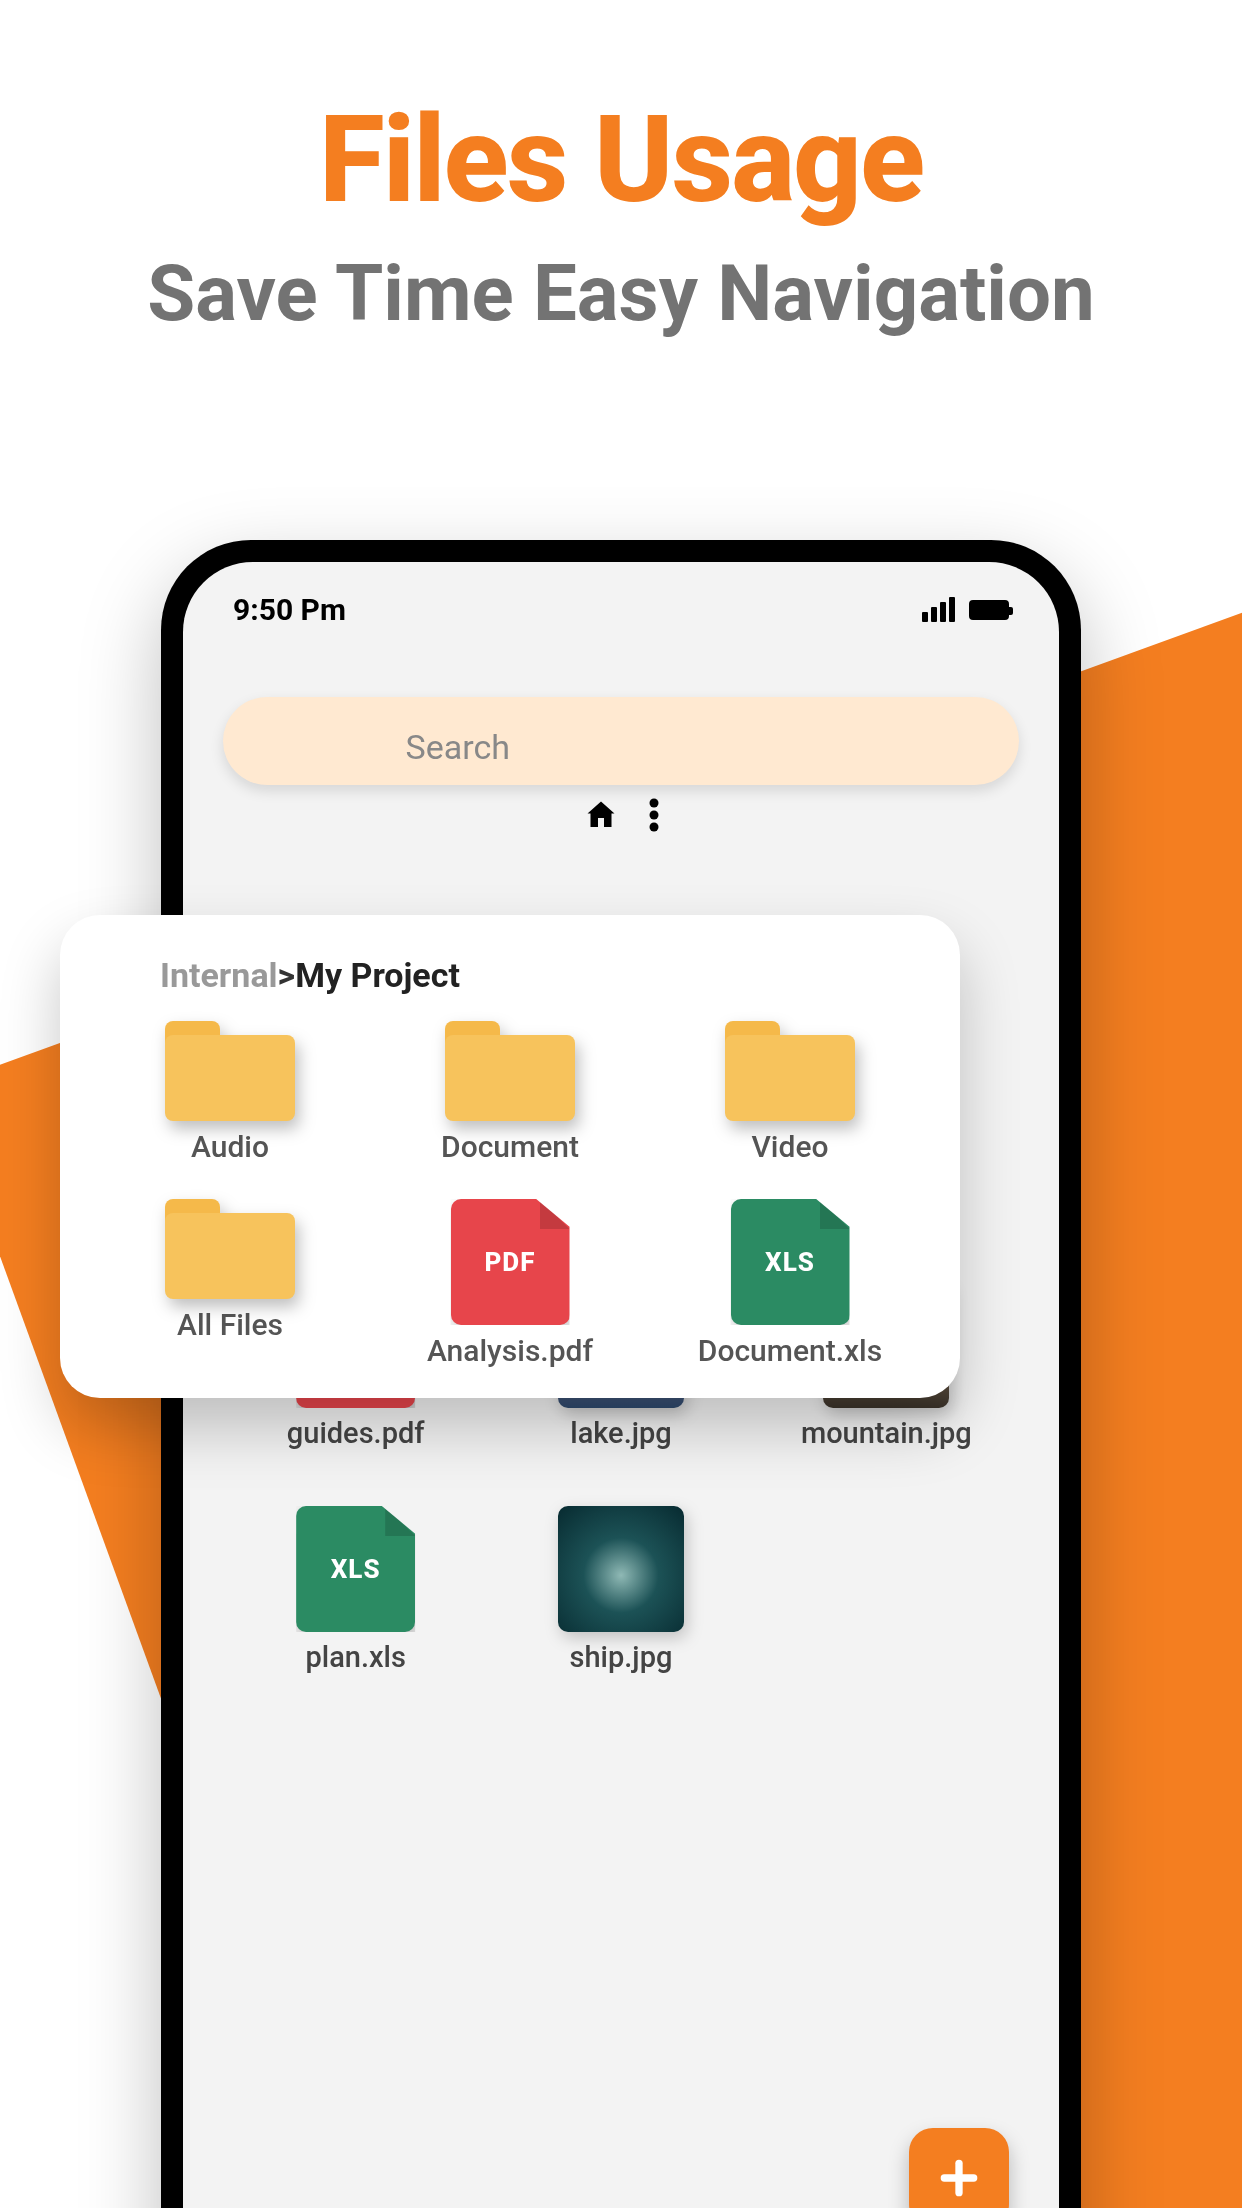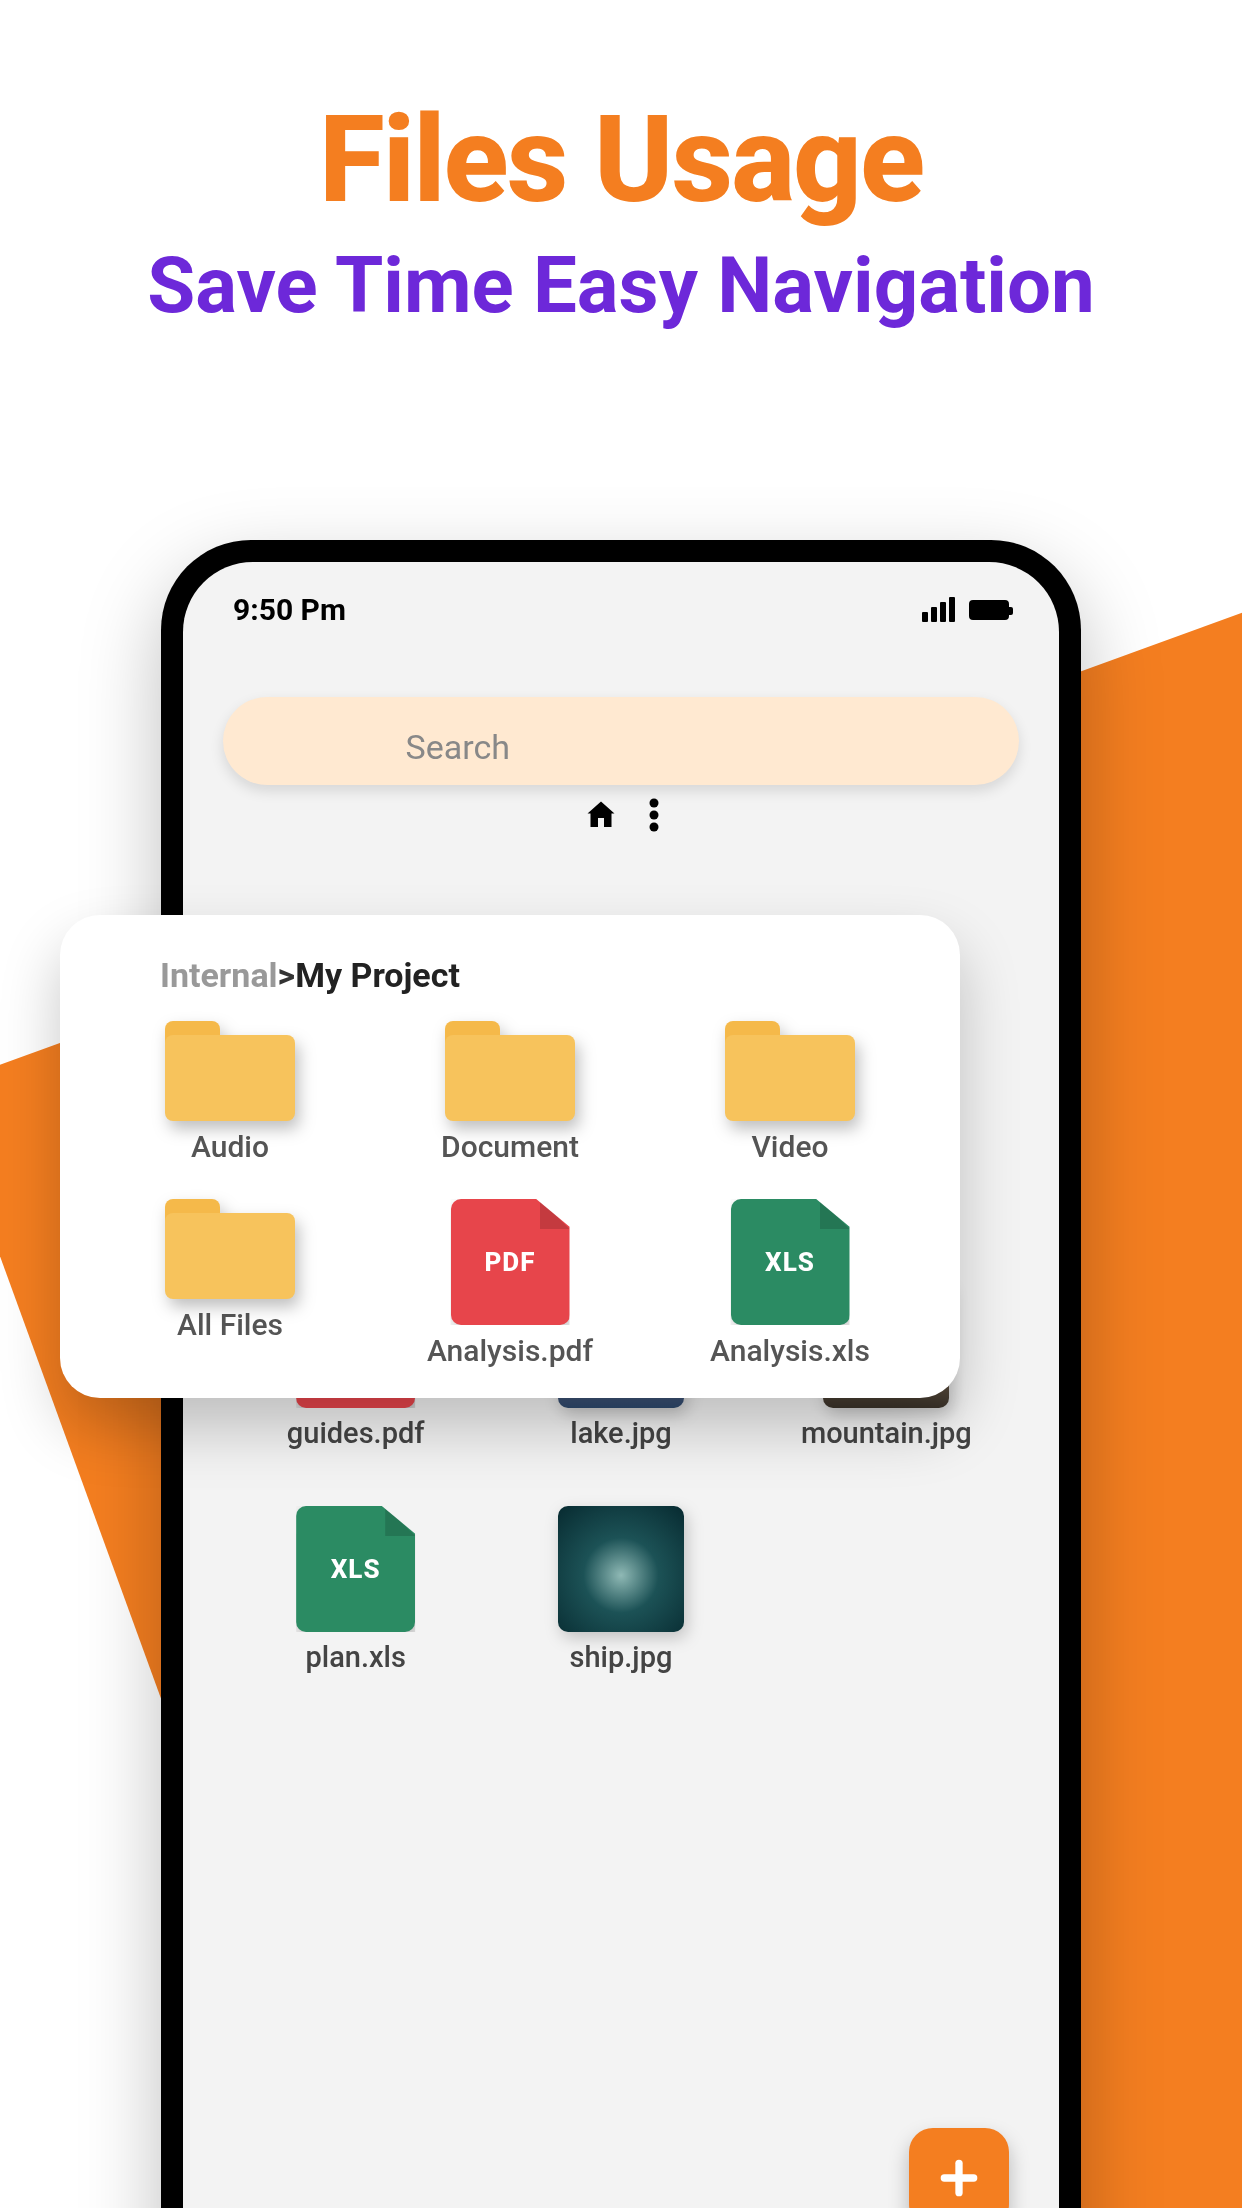--- a/index.html
+++ b/index.html
@@ -14,21 +14,21 @@
   height: 1800px;
   background: #f47e20;
   transform: rotate(-20deg);
   transform-origin: top right;
   z-index: 0;
 }
 
 
 .headline { position: relative; z-index: 2; text-align: center; padding-top: 90px; }
 .headline h1 { color: #f47e20; font-size: 120px; font-weight: 800; letter-spacing: -2px; }
-.headline h2 { color: #6d28d9; font-size: 78px; font-weight: 700; margin-top: 10px; }
+.headline h2 { color: #737373; font-size: 78px; font-weight: 700; margin-top: 18px; }
 
 
 .phone {
   position: absolute;
   left: 50%;
   transform: translateX(-50%);
   top: 540px;
   width: 920px;
   height: 1900px;
   background: #000;
@@ -289,16 +289,16 @@
           <span class="fold"></span>
           <span class="ext">PDF</span>
         </div>
       <span class="label">Analysis.pdf</span>
     </div>
     <div class="grid-item">
       <div class="file-icon file-xls">
           <span class="fold"></span>
           <span class="ext">XLS</span>
         </div>
-      <span class="label">Analysis.xls</span>
+      <span class="label">Document.xls</span>
     </div>
   </div>
 </div>
 
 </body></html>

